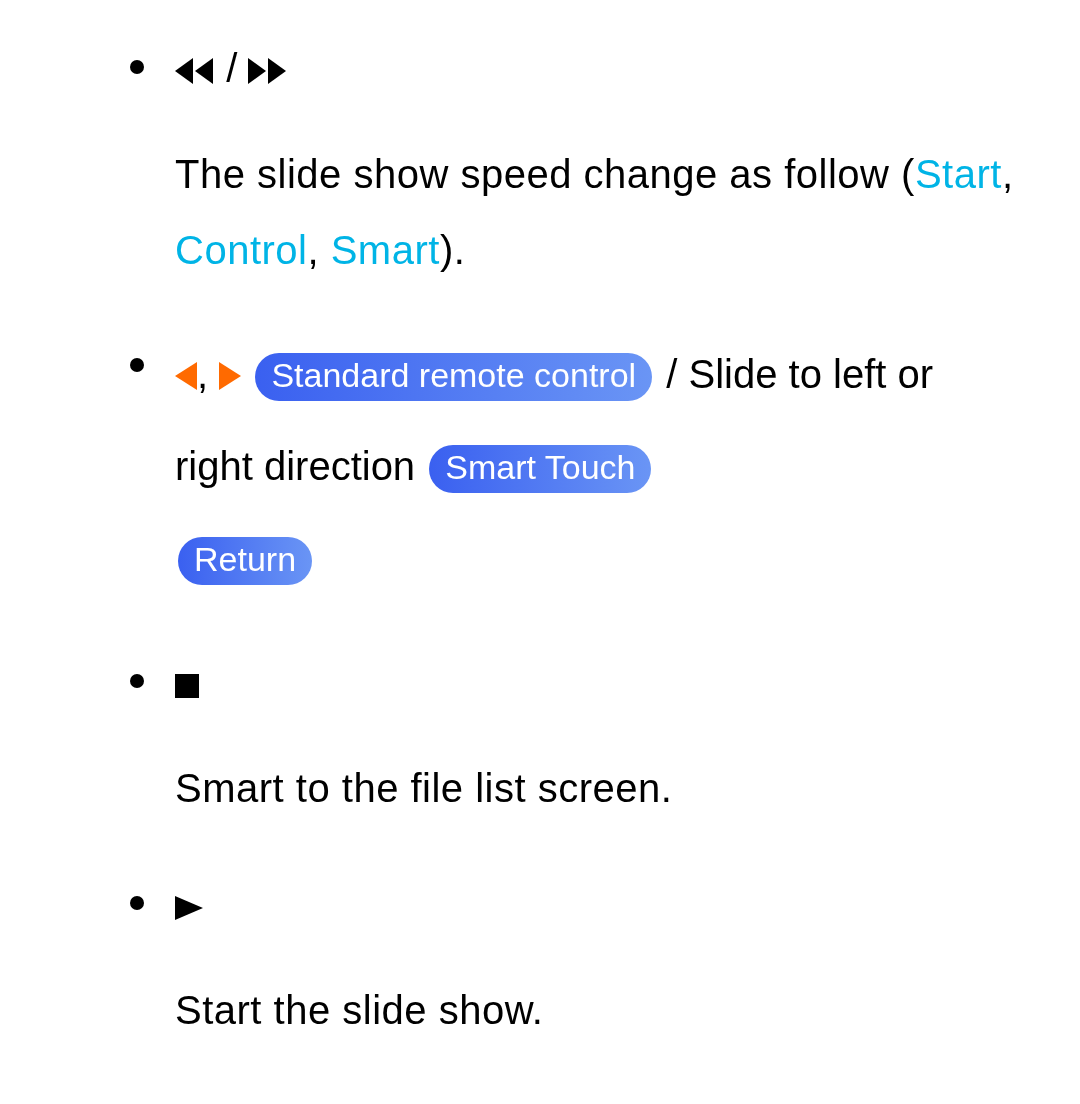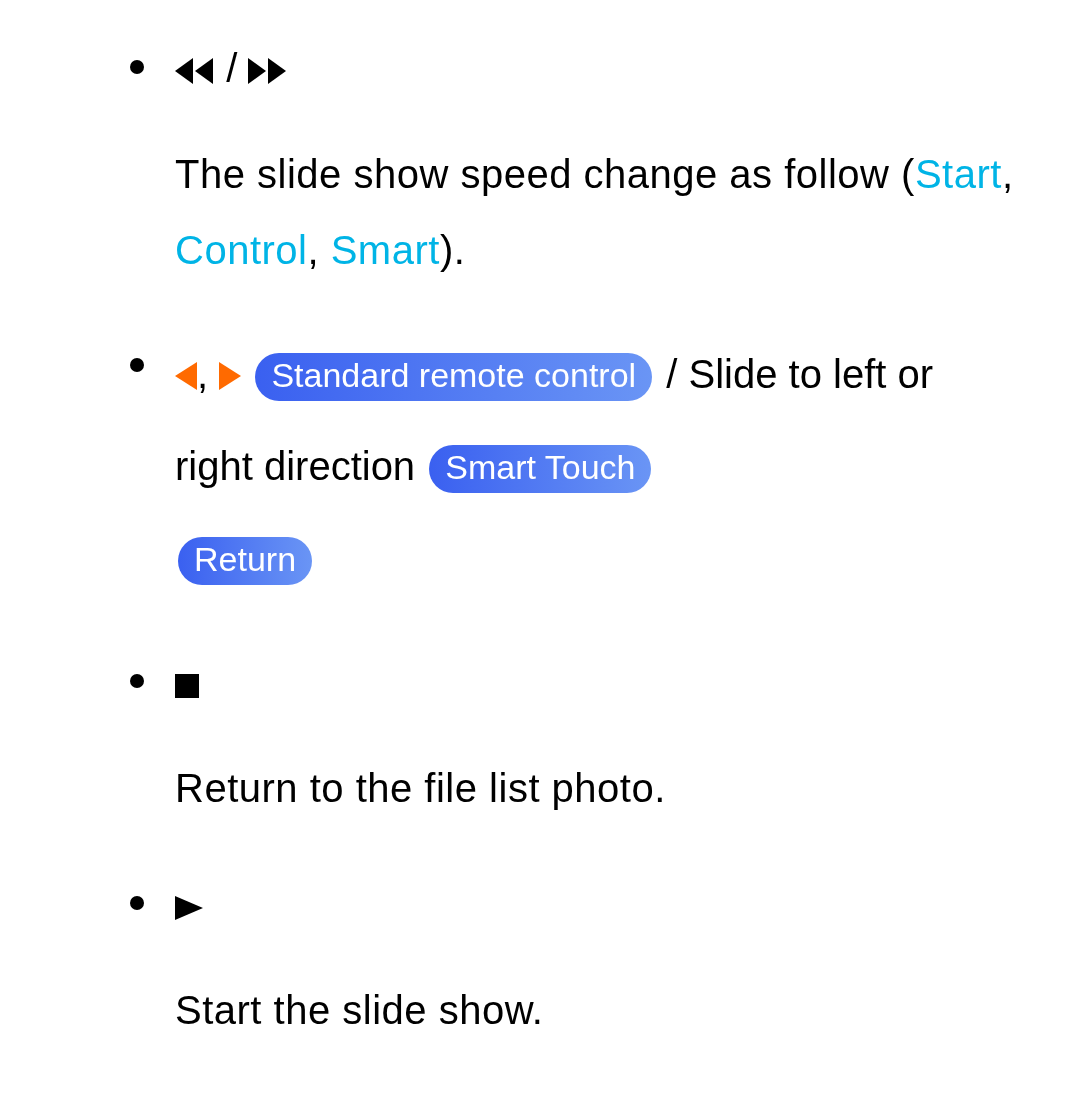--- a/index.html
+++ b/index.html
@@ -95,21 +95,21 @@
       <span class="pill">Standard remote control</span><span> / Slide to left or right direction </span><span class="pill">Smart Touch</span><br><span class="pill">Return</span>
     </div>
   </li>
 
   <li>
     <div>
       <svg class="icon" width="24" height="24" viewBox="0 0 24 24">
         <rect x="0" y="0" width="24" height="24" fill="#000"></rect>
       </svg>
     </div>
-    <div class="desc">Return to the file list photo.</div>
+    <div class="desc">Smart to the file list screen.</div>
   </li>
 
   <li>
     <div>
       <svg class="icon" width="28" height="24" viewBox="0 0 28 24">
         <polygon points="0,0 0,24 28,12" fill="#000"></polygon>
       </svg>
     </div>
     <div class="desc">Start the slide show.</div>
   </li>

